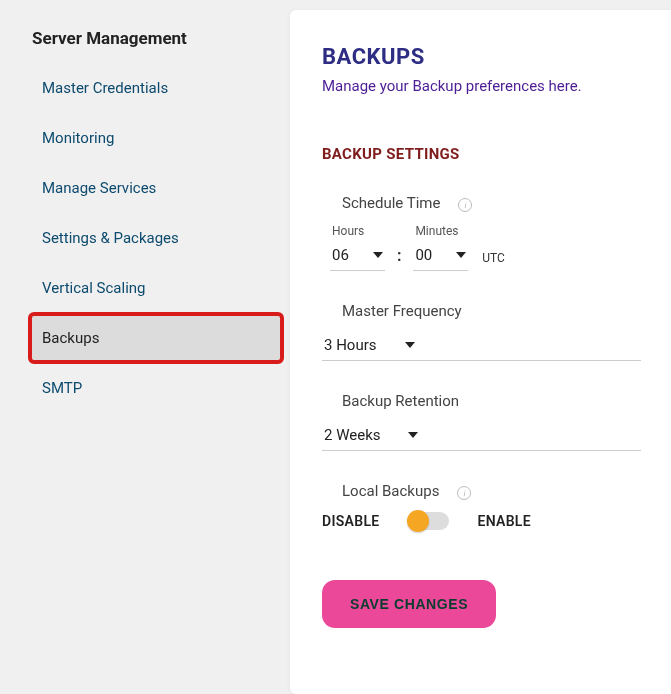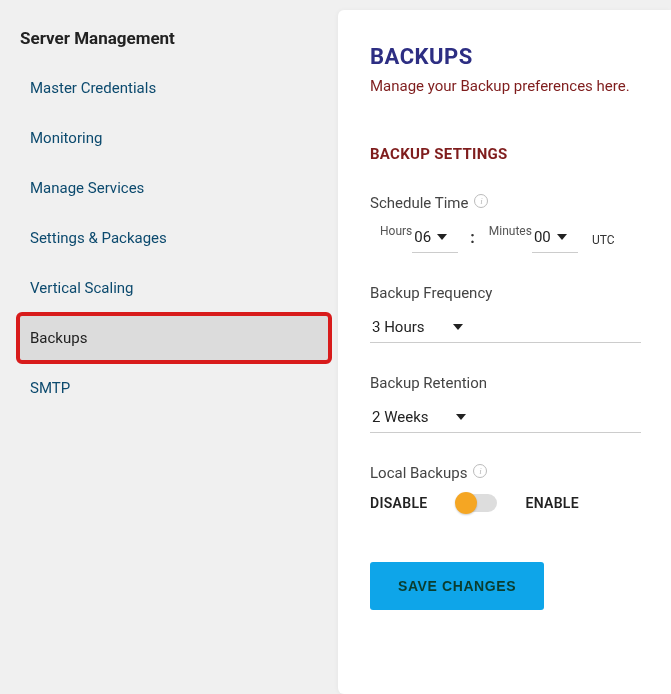--- a/index.html
+++ b/index.html
@@ -5,22 +5,22 @@
     * { box-sizing: border-box; margin: 0; padding: 0; }
     body {
       font-family: -apple-system, BlinkMacSystemFont, "Segoe UI", Roboto, Arial, sans-serif;
       background: #f0f0f0;
       width: 671px;
       height: 694px;
       display: flex;
       color: #333;
     }
     .sidebar {
-      width: 338px;
-      padding: 28px 10px 20px 20px;
+      width: 290px;
+      padding: 28px 10px 20px 32px;
     }
     .sidebar-title {
       font-size: 17px;
       font-weight: 700;
       color: #222;
       margin-bottom: 18px;
     }
     .sidebar-item {
       font-size: 15px;
       color: #0c4a6e;
@@ -47,61 +47,62 @@
     }
     .page-title {
       font-size: 22px;
       font-weight: 700;
       color: #2d2e83;
       letter-spacing: 0.5px;
       margin-bottom: 8px;
     }
     .page-subtitle {
       font-size: 15px;
-      color: #7f1d1d;
+      color: #4c1d95;
       margin-bottom: 50px;
     }
     .section-title {
       font-size: 15px;
       font-weight: 700;
       color: #7f1d1d;
       letter-spacing: 0.3px;
       margin-bottom: 30px;
     }
     .field-group { margin-bottom: 30px; }
     .field-label {
       font-size: 15px;
       color: #444;
       display: inline-flex;
-      align-items: flex-start;
-      gap: 6px;
+      align-items: flex-end;
+      gap: 18px;
       margin-bottom: 12px;
+      margin-left: 20px;
     }
     .info-icon {
       display: inline-flex;
       width: 14px; height: 14px;
       border: 1px solid #bbb;
       border-radius: 50%;
       align-items: center; justify-content: center;
       font-size: 9px; color: #bbb;
       font-style: italic;
       font-family: Georgia, serif;
     }
     .time-row {
       display: flex;
       align-items: flex-end;
       gap: 10px;
       padding-left: 8px;
     }
-    .time-col { display: flex; }
+    .time-col { display: flex; flex-direction: column; }
     .mini-label { font-size: 12px; color: #555; margin-bottom: 4px; padding-left:2px;}
     .select-like {
       display: flex;
       align-items: center;
-      gap: 6px;
+      gap: 24px;
       border-bottom: 1px solid #ccc;
       padding: 4px 2px 6px 2px;
       min-width: 46px;
       cursor: pointer;
       color: #222;
       font-size: 15px;
     }
     .select-like.wide { min-width: 90px; gap:28px; }
     .caret {
       width: 0; height: 0;
@@ -121,28 +122,28 @@
       border-radius: 10px; position: relative; cursor: pointer;
     }
     .toggle-knob {
       width: 22px; height: 22px; background: #f5a623;
       border-radius: 50%; position: absolute;
       top: -2px; left: -2px;
       box-shadow: 0 1px 2px rgba(0,0,0,0.2);
     }
     .save-btn {
       margin-top: 20px;
-      background: #0ea5e9;
+      background: #ec4899;
       color: #0a3d2e;
       border: none;
       padding: 16px 28px;
       font-size: 14px;
       font-weight: 700;
       letter-spacing: 0.6px;
-      border-radius: 3px;
+      border-radius: 13px;
       cursor: pointer;
     }
   </style>
 </head>
 <body>
 
 <aside class="sidebar">
   <div class="sidebar-title">Server Management</div>
   <div class="sidebar-item">Master Credentials</div>
   <div class="sidebar-item">Monitoring</div>
@@ -178,21 +179,21 @@
         <div class="select-like">
           <span>00</span>
           <span class="caret"></span>
         </div>
       </div>
       <span class="utc">UTC</span>
     </div>
   </div>
 
   <div class="field-group">
-    <div class="field-label">Backup Frequency</div>
+    <div class="field-label">Master Frequency</div>
     <div class="select-like wide">
       <span>3 Hours</span>
       <span class="caret"></span>
     </div>
   </div>
 
   <div class="field-group">
     <div class="field-label">Backup Retention</div>
     <div class="select-like wide">
       <span>2 Weeks</span>

